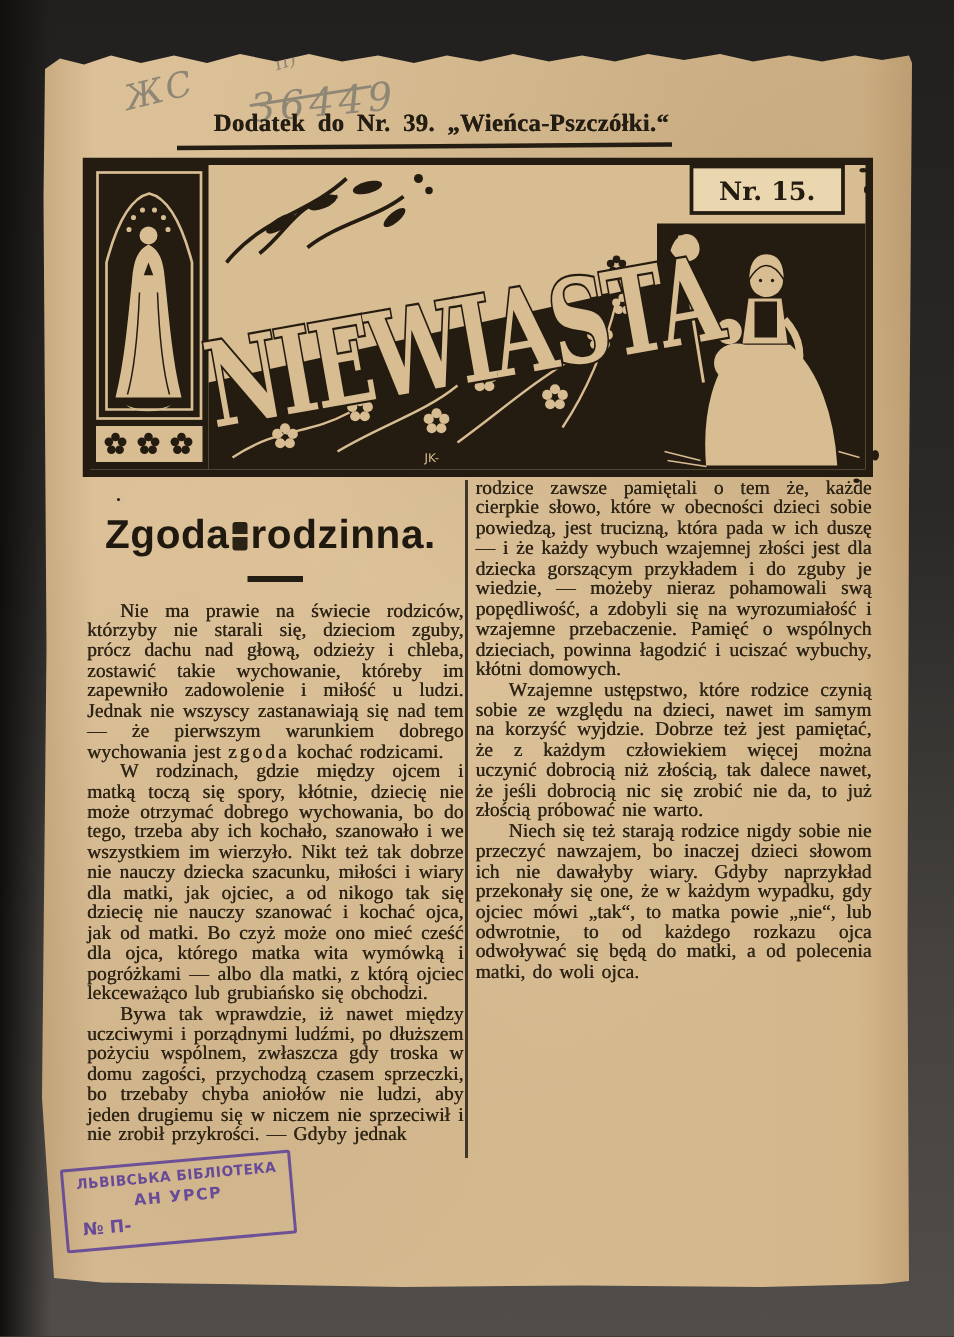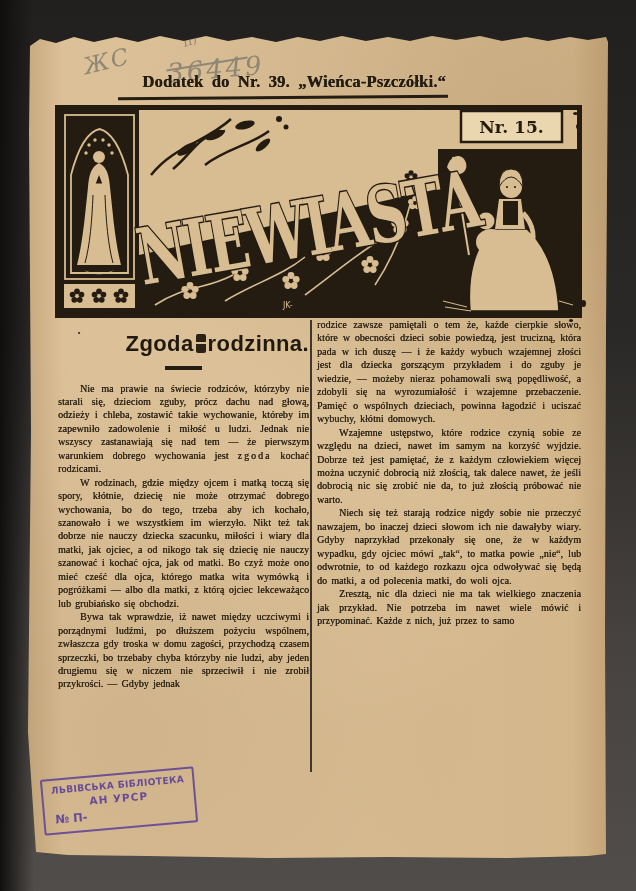--- a/index.html
+++ b/index.html
@@ -36,31 +36,31 @@
   }
   .header-rule{position:absolute;left:90px;top:64px;width:330px;height:3px;background:#241d13;transform:rotate(-.4deg);}
   
   .masthead{position:absolute;left:27px;top:73px;width:527px;height:213px;}
   
   .article{position:absolute;left:30px;top:286px;width:524px;}
   .col-left{position:absolute;left:0;top:10px;width:251px;}
   .col-right{position:absolute;left:259px;top:0;width:264px;}
   .col-divider{position:absolute;left:252px;top:2px;width:1.6px;height:452px;background:#41362a;}
   .art-title{
-    margin:0;text-align:right;font-family:"Liberation Sans",sans-serif;
-    font-size:22px;font-weight:bold;color:#20190f;letter-spacing:.4px;line-height:32px;
+    margin:12px;text-align:left;font-family:"Liberation Sans",sans-serif;
+    font-size:27px;font-weight:bold;color:#20190f;letter-spacing:.4px;line-height:32px;
   }
   .ink-blot{display:inline-block;width:10px;height:19px;margin:0 2px -2px 2px;
     background:
       linear-gradient(#2a2214 0 8px, transparent 8px 10px, #2a2214 10px 100%);
     border-radius:2px;}
   .title-rule{width:37px;height:3.5px;background:#241d13;margin:6px auto 12px auto;}
   .article p{
     margin:0;text-align:justify;text-indent:22px;
-    font-size:10px;line-height:13.45px;color:#2e2517;
+    font-size:13px;line-height:13.45px;color:#2e2517;
     letter-spacing:.05px;word-spacing:1.5px;
     text-shadow:.25px 0 0 currentColor;
   }
   .article p.no-indent{text-indent:0;}
   .emphasis-spaced{letter-spacing:2px;}
   
   .stamp{
     position:absolute;left:14px;top:741px;width:154px;height:56px;
     border:2.5px solid rgba(91,63,153,.85);border-radius:2px;
     transform:rotate(-5deg);
@@ -201,28 +201,27 @@
         </g>
       </svg>
     </div>
 
     <div class="article">
       <div class="col-left">
         <h1 class="art-title"><span>Zgoda</span><span class="ink-blot"></span><span>rodzinna.</span></h1>
         <div class="title-rule"></div>
         <p><span>Nie ma prawie na świecie rodziców, którzyby nie starali się, dzieciom zguby, prócz dachu nad głową, odzieży i chleba, zostawić takie wychowanie, któreby im zapewniło zadowolenie i miłość u ludzi. Jednak nie wszyscy zastanawiają się nad tem — że pierwszym warunkiem dobrego wychowania jest </span><span class="emphasis-spaced">zgoda</span><span> kochać rodzicami.</span></p>
         <p>W rodzinach, gdzie między ojcem i matką toczą się spory, kłótnie, dziecię nie może otrzymać dobrego wychowania, bo do tego, trzeba aby ich kochało, szanowało i we wszystkiem im wierzyło. Nikt też tak dobrze nie nauczy dziecka szacunku, miłości i wiary dla matki, jak ojciec, a od nikogo tak się dziecię nie nauczy szanować i kochać ojca, jak od matki. Bo czyż może ono mieć cześć dla ojca, którego matka wita wymówką i pogróżkami — albo dla matki, z którą ojciec lekceważąco lub grubiańsko się obchodzi.</p>
-        <p>Bywa tak wprawdzie, iż nawet między uczciwymi i porządnymi ludźmi, po dłuższem pożyciu wspólnem, zwłaszcza gdy troska w domu zagości, przychodzą czasem sprzeczki, bo trzebaby chyba którzyby nie ludzi, aby jeden drugiemu się w niczem nie sprzeciwił i nie zrobił przykrości. — Gdyby jednak</p>
+        <p>Bywa tak wprawdzie, iż nawet między uczciwymi i porządnymi ludźmi, po dłuższem pożyciu wspólnem, zwłaszcza gdy troska w domu zagości, przychodzą czasem sprzeczki, bo trzebaby chyba aniołów nie ludzi, aby jeden drugiemu się w niczem nie sprzeciwił i nie zrobił przykrości. — Gdyby jednak</p>
       </div>
       <div class="col-divider"></div>
       <div class="col-right">
         <p class="no-indent">rodzice zawsze pamiętali o tem że, każde cierpkie słowo, które w obecności dzieci sobie powiedzą, jest trucizną, która pada w ich duszę — i że każdy wybuch wzajemnej złości jest dla dziecka gorszącym przykładem i do zguby je wiedzie, — możeby nieraz pohamowali swą popędliwość, a zdobyli się na wyrozumiałość i wzajemne przebaczenie. Pamięć o wspólnych dzieciach, powinna łagodzić i uciszać wybuchy, kłótni domowych.</p>
         <p>Wzajemne ustępstwo, które rodzice czynią sobie ze względu na dzieci, nawet im samym na korzyść wyjdzie. Dobrze też jest pamiętać, że z każdym człowiekiem więcej można uczynić dobrocią niż złością, tak dalece nawet, że jeśli dobrocią nic się zrobić nie da, to już złością próbować nie warto.</p>
         <p>Niech się też starają rodzice nigdy sobie nie przeczyć nawzajem, bo inaczej dzieci słowom ich nie dawałyby wiary. Gdyby naprzykład przekonały się one, że w każdym wypadku, gdy ojciec mówi „tak“, to matka powie „nie“, lub odwrotnie, to od każdego rozkazu ojca odwoływać się będą do matki, a od polecenia matki, do woli ojca.</p>
-        <p>Zresztą, nic dla dzieci nie ma tak wielkiego znaczenia jak przykład. Nie potrzeba im nawet wiele mówić i przypominać. Każde z nich, już przez to samo</p>
       </div>
     </div>
 
     <div class="stamp">
       <div class="s1">ЛЬВІВСЬКА БІБЛІОТЕКА</div>
       <div class="s2">АН УРСР</div>
       <div class="s3">№ П-</div>
     </div>
 
     <div class="speck" style="left:553px;top:268px;width:5px;height:7px;"></div>

